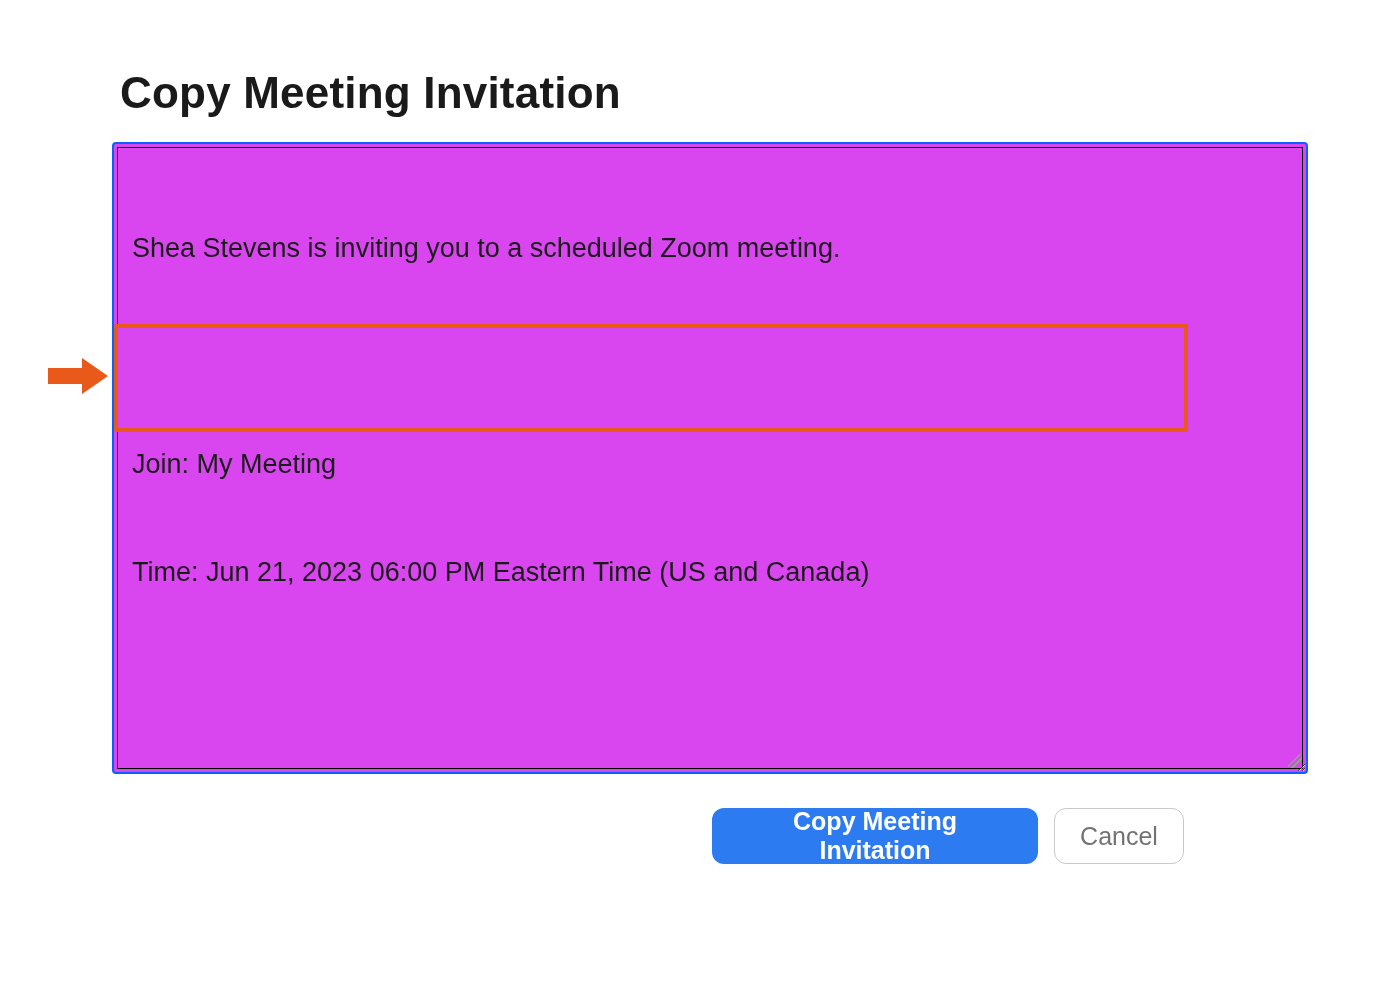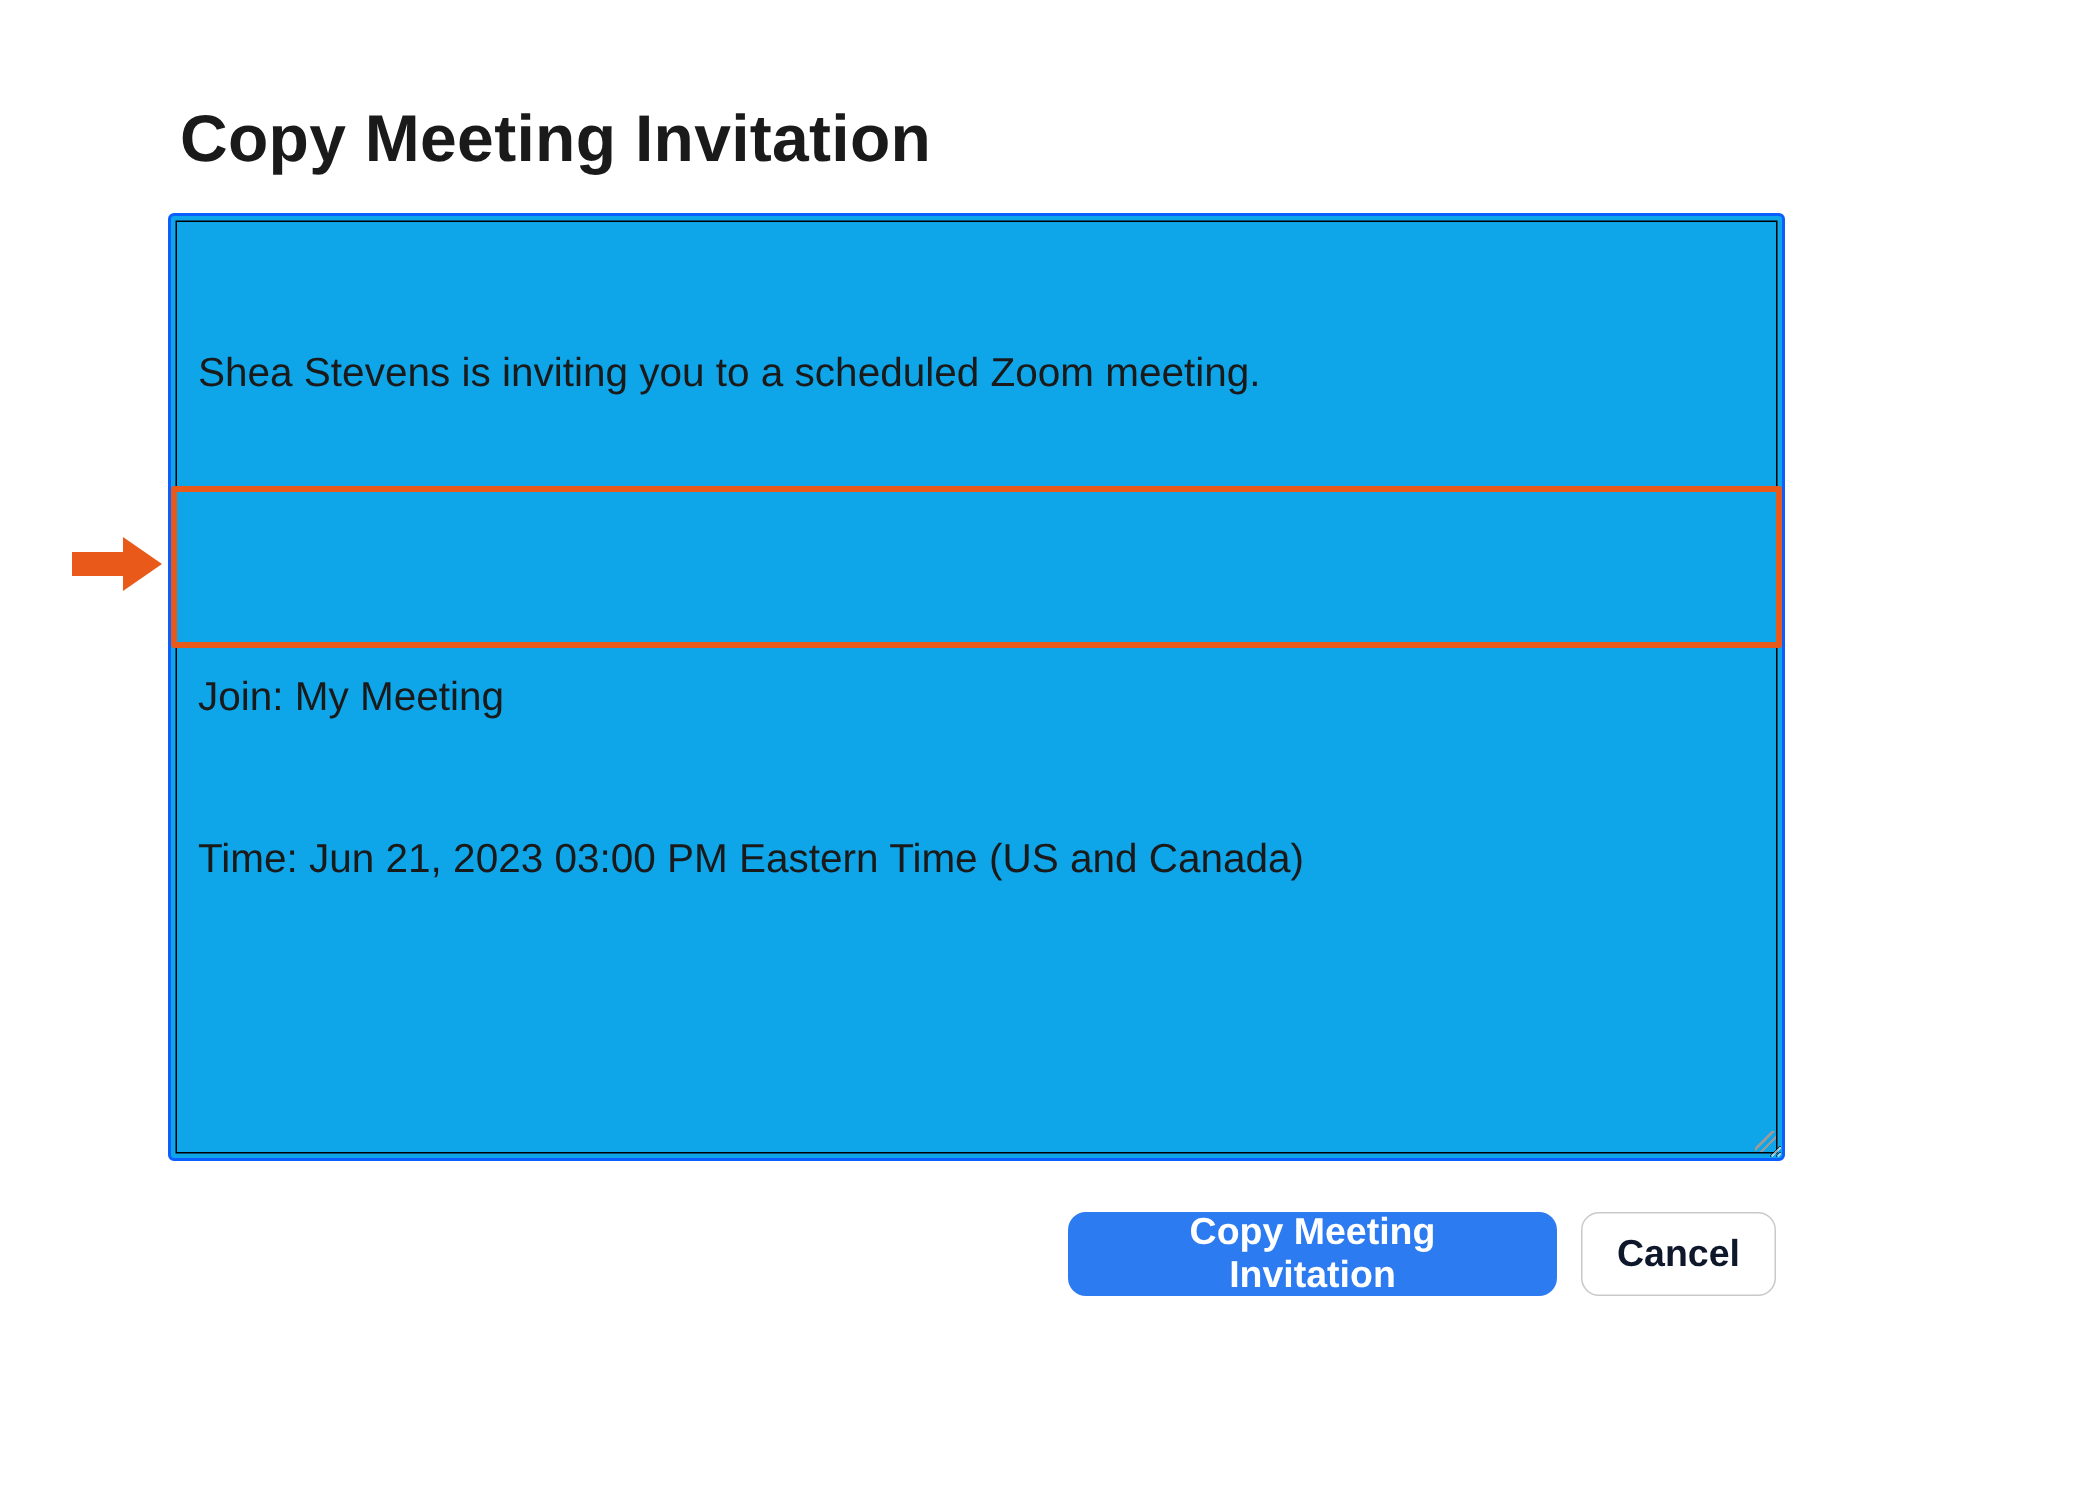--- a/index.html
+++ b/index.html
@@ -25,27 +25,27 @@
     font-size: 44px;
     font-weight: 600;
     letter-spacing: 0.2px;
   }
 
   
   .invite-box {
     position: absolute;
     left: 112px;
     top: 142px;
-    width: 1078px;        
+    width: 1196px;        
     height: 632px;
     border: 2px solid #0b5fff;      
     outline: 1px solid #000;        
     outline-offset: -6px;
     border-radius: 4px;
-    background: #0ea5e9;
+    background: #d946ef;
     box-sizing: border-box;
     resize: both;
     overflow: hidden;
     padding-left: 44px;
   }
 
   .invite-content {
     position: absolute;
     left: 18px;
     right: 18px;
@@ -109,24 +109,24 @@
     box-sizing: border-box;
   }
   .btn-primary {
     background: #2d7bf0;
     color: #ffffff;
     border: none;
     width: 326px;
   }
   .btn-secondary {
     background: #ffffff;
-    color: #0f172a;
+    color: #737373;
     border: 1px solid #c9c9c9;
     width: 130px;
-    font-weight: 700;
+    font-weight: 400;
   }
 
   
   .invite-box::after {
     content: "";
     position: absolute;
     right: 4px;
     bottom: 4px;
     width: 14px;
     height: 14px;
@@ -140,21 +140,21 @@
 
 <div class="page">
 
   <div class="title">Copy Meeting Invitation</div>
 
   <div class="invite-box">
     <div class="invite-content">
       <p>Shea Stevens is inviting you to a scheduled Zoom meeting.</p>
       <div class="spacer"></div>
       <p>Join: My Meeting</p>
-      <p>Time: Jun 21, 2023 03:00 PM Eastern Time (US and Canada)</p>
+      <p>Time: Jun 21, 2023 06:00 PM Eastern Time (US and Canada)</p>
       <div class="spacer"></div>
       <p>Join Zoom Meeting</p>
       
       
       
       
       
       
       
       

